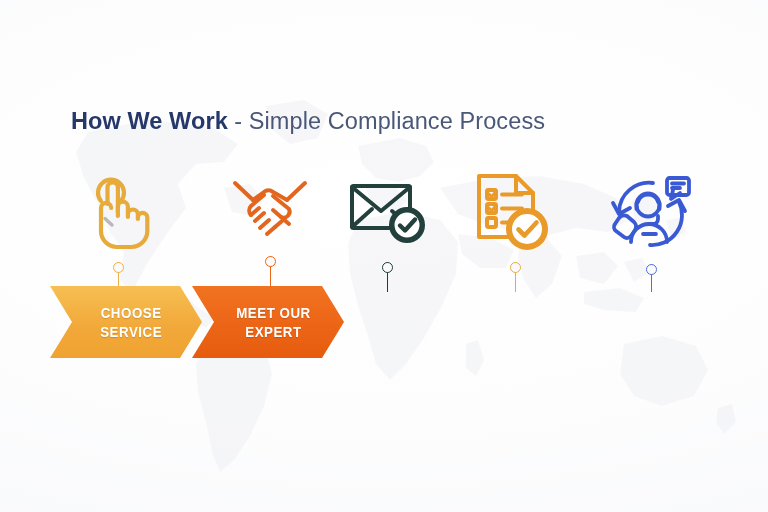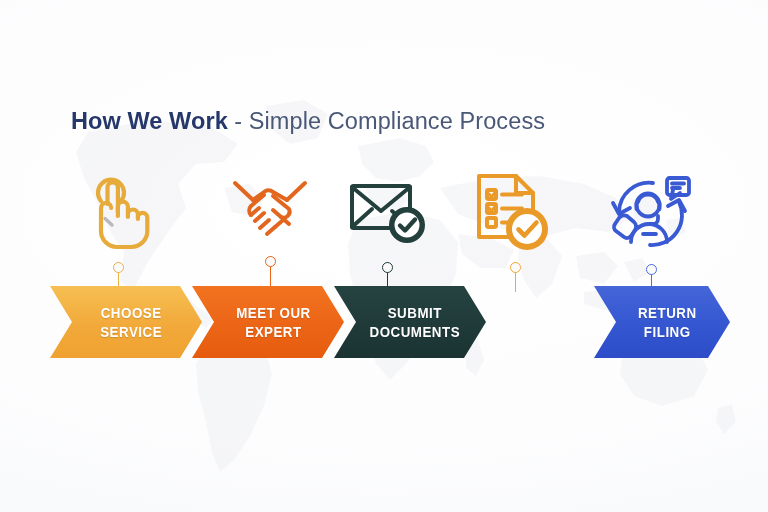--- a/index.html
+++ b/index.html
@@ -232,26 +232,18 @@
     <div class="chev" style="left:192px;width:152px;background:linear-gradient(180deg,#f17320 0%,#ec6516 55%,#e65c0e 100%);">
       <div class="chev-label">MEET OUR
 EXPERT</div>
     </div>
 
     <div class="chev" style="left:50px;width:152px;background:linear-gradient(180deg,#f6bf52 0%,#f2a93a 55%,#efa231 100%);">
       <div class="chev-label">CHOOSE
 SERVICE</div>
     </div>
 
-    <div class="chev" style="left:334px;width:152px;background:linear-gradient(180deg,#254341 0%,#1f3a39 55%,#1b3433 100%);">
-      <div class="chev-label">SUBMIT
-DOCUMENTS</div>
-    </div>
-
-
-    <div class="chev" style="left:594px;width:136px;background:linear-gradient(180deg,#4566d8 0%,#3456d1 55%,#2d4dc8 100%);">
-      <div class="chev-label">RETURN
-FILING</div>
-    </div>
+
+
 
   </div>
 
 </div>
 
 </body></html>

